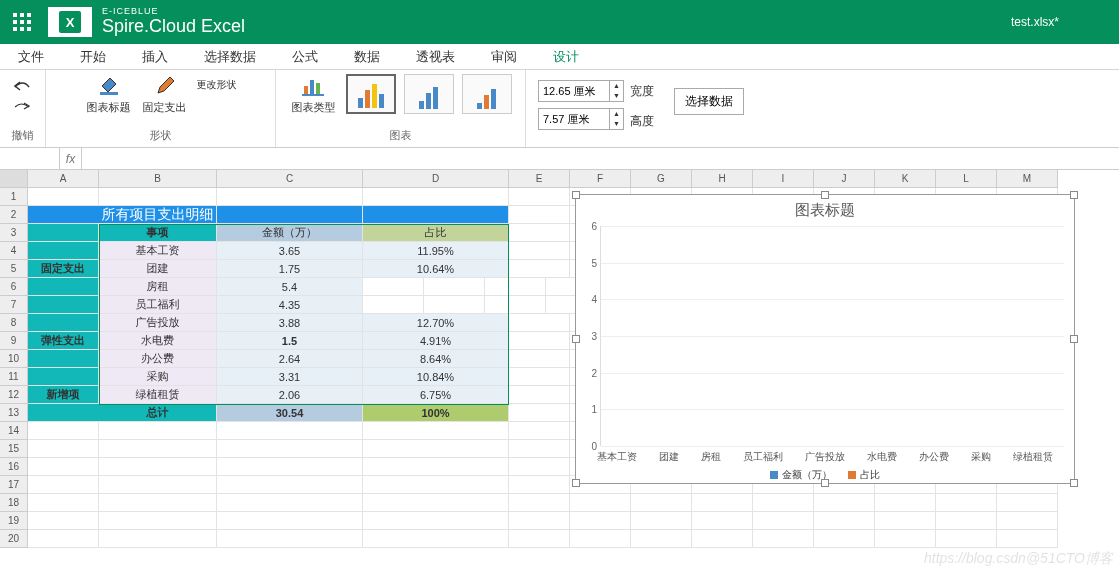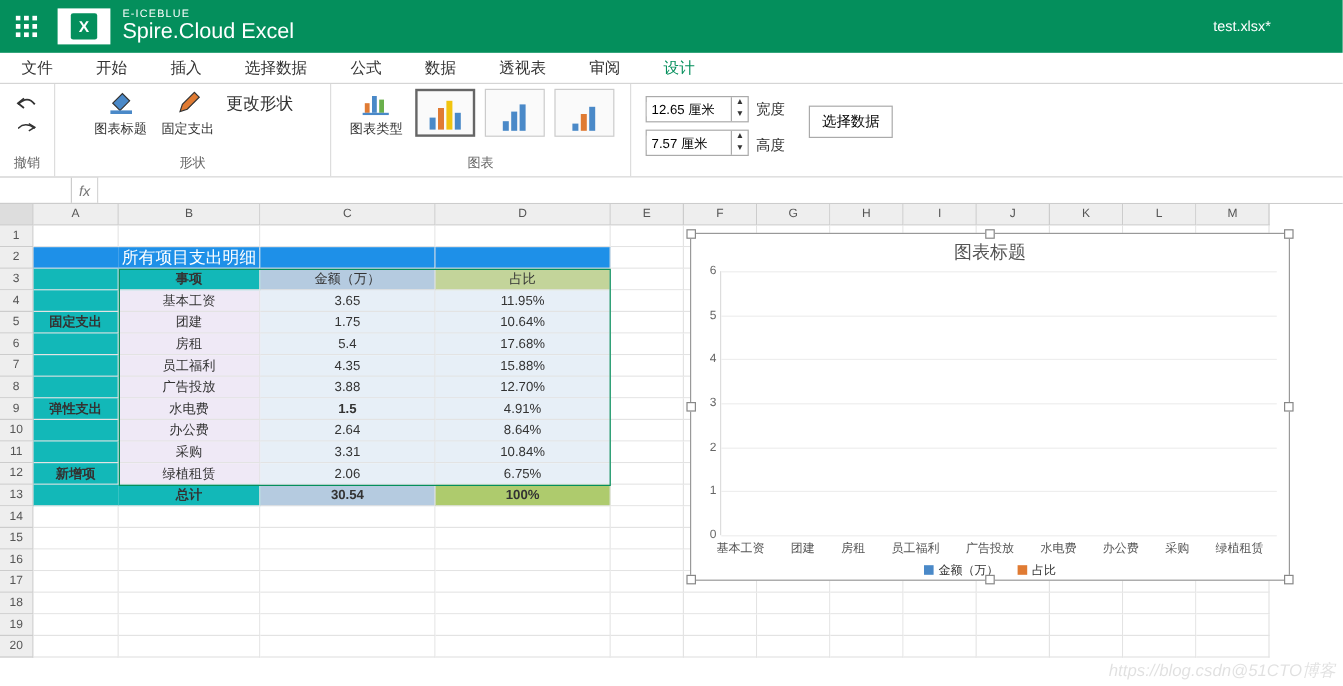--- a/index.html
+++ b/index.html
@@ -18,21 +18,21 @@
 .menubar { background:#fff; border-bottom:1px solid #d5d5d5; height:26px; display:flex; }
 .menubar .tab { padding:0 18px; line-height:26px; font-size:13px; cursor:pointer; }
 .menubar .tab.active { color:#048f5c; font-weight:500; }
 
 .ribbon { background:#fff; height:78px; display:flex; border-bottom:1px solid #ccc; }
 .ribbon-group { border-right:1px solid #ddd; padding:4px 8px 2px; display:flex; flex-direction:column; justify-content:space-between; align-items:center; }
 .ribbon-group .label { font-size:11px; color:#666; text-align:center; margin-top:auto; padding-bottom:2px;}
 .rg-content { display:flex; align-items:flex-start; gap:8px; flex:1; }
 .big-btn { display:flex; flex-direction:column; align-items:center; width:48px; font-size:11px; cursor:pointer; gap:2px;}
 .big-btn .icn { width:24px; height:24px; display:flex; align-items:center; justify-content:center; }
-.small-stack { display:flex; flex-direction:column; gap:2px; font-size:14px;align-items:center; }
+.small-stack { display:flex; flex-direction:column; gap:2px; font-size:10px;align-items:center; }
 .chart-thumb { width:50px; height:40px; border:1px solid #ccc; background:#fafafa; display:flex; align-items:flex-end; justify-content:center; gap:2px; padding:4px; cursor:pointer;}
 .chart-thumb.sel { border:2px solid #666; }
 .chart-thumb .bar { width:5px; }
 .spin { display:flex; align-items:center; border:1px solid #aaa; height:22px; }
 .spin input { width:70px; border:none; padding:0 4px; font-size:11px; outline:none;}
 .spin .arrows { width:14px; display:flex; flex-direction:column; border-left:1px solid #aaa;}
 .spin .arrows div { height:10px; font-size:7px; text-align:center; line-height:10px; cursor:pointer;}
 .sel-data-btn { border:1px solid #aaa; padding:4px 10px; background:#fff; cursor:pointer; font-size:12px; margin-top:8px;}
 
 .formula-bar { height:22px; border-bottom:1px solid #ccc; display:flex; align-items:center; }
@@ -344,36 +344,34 @@
           <div class="cell" style="width: 61px;"></div>
           <div class="cell" style="width: 61px;"></div>
           <div class="cell" style="width: 61px;"></div>
           <div class="cell" style="width: 61px;"></div>
           <div class="cell" style="width: 61px;"></div>
         </div>
         <div class="row">
           <div class="cell teal" style="width: 71px;"></div>
           <div class="cell lav" style="width: 118px;">房租</div>
           <div class="cell ltblue" style="width: 146px;">5.4</div>
-          <div class="cell ltblue" style="width: 146px;">17.68%</div>
           <div class="cell" style="width: 61px;"></div>
           <div class="cell" style="width: 61px;"></div>
           <div class="cell" style="width: 61px;"></div>
           <div class="cell" style="width: 61px;"></div>
           <div class="cell" style="width: 61px;"></div>
           <div class="cell" style="width: 61px;"></div>
           <div class="cell" style="width: 61px;"></div>
           <div class="cell" style="width: 61px;"></div>
           <div class="cell" style="width: 61px;"></div>
         </div>
         <div class="row">
           <div class="cell teal" style="width: 71px;"></div>
           <div class="cell lav" style="width: 118px;">员工福利</div>
           <div class="cell ltblue" style="width: 146px;">4.35</div>
-          <div class="cell ltblue" style="width: 146px;">15.88%</div>
           <div class="cell" style="width: 61px;"></div>
           <div class="cell" style="width: 61px;"></div>
           <div class="cell" style="width: 61px;"></div>
           <div class="cell" style="width: 61px;"></div>
           <div class="cell" style="width: 61px;"></div>
           <div class="cell" style="width: 61px;"></div>
           <div class="cell" style="width: 61px;"></div>
           <div class="cell" style="width: 61px;"></div>
           <div class="cell" style="width: 61px;"></div>
         </div>

